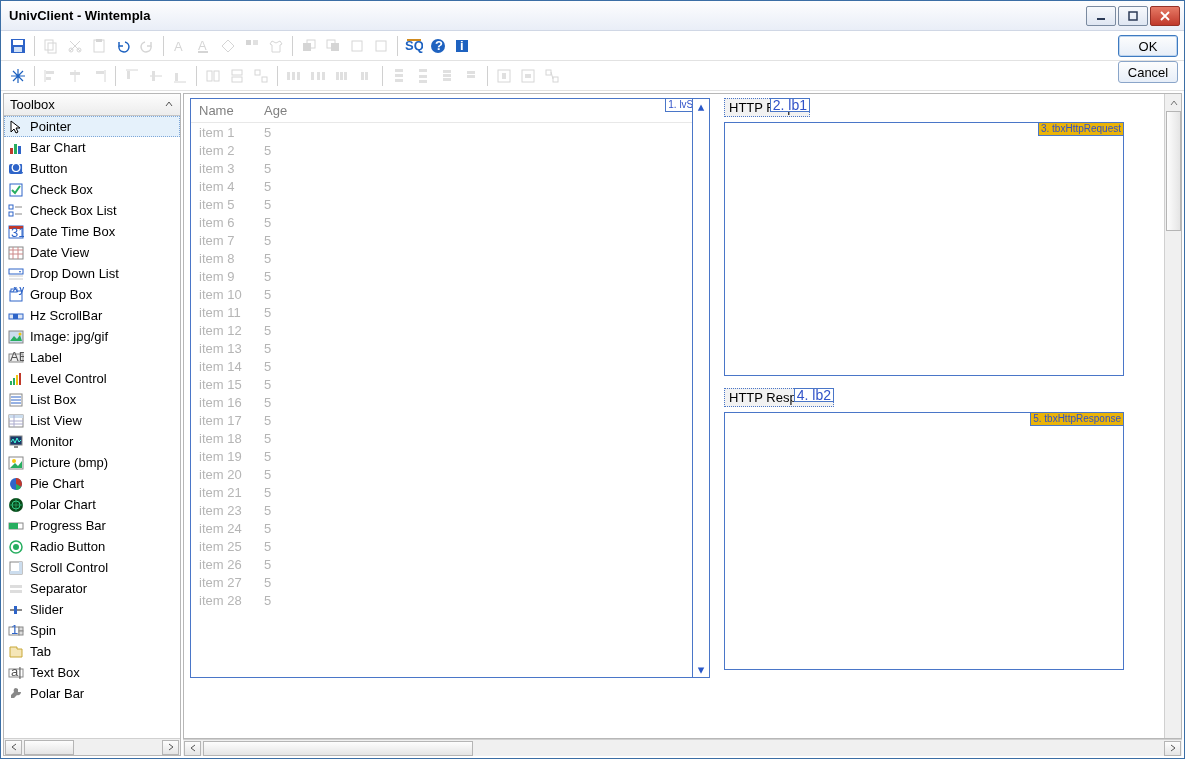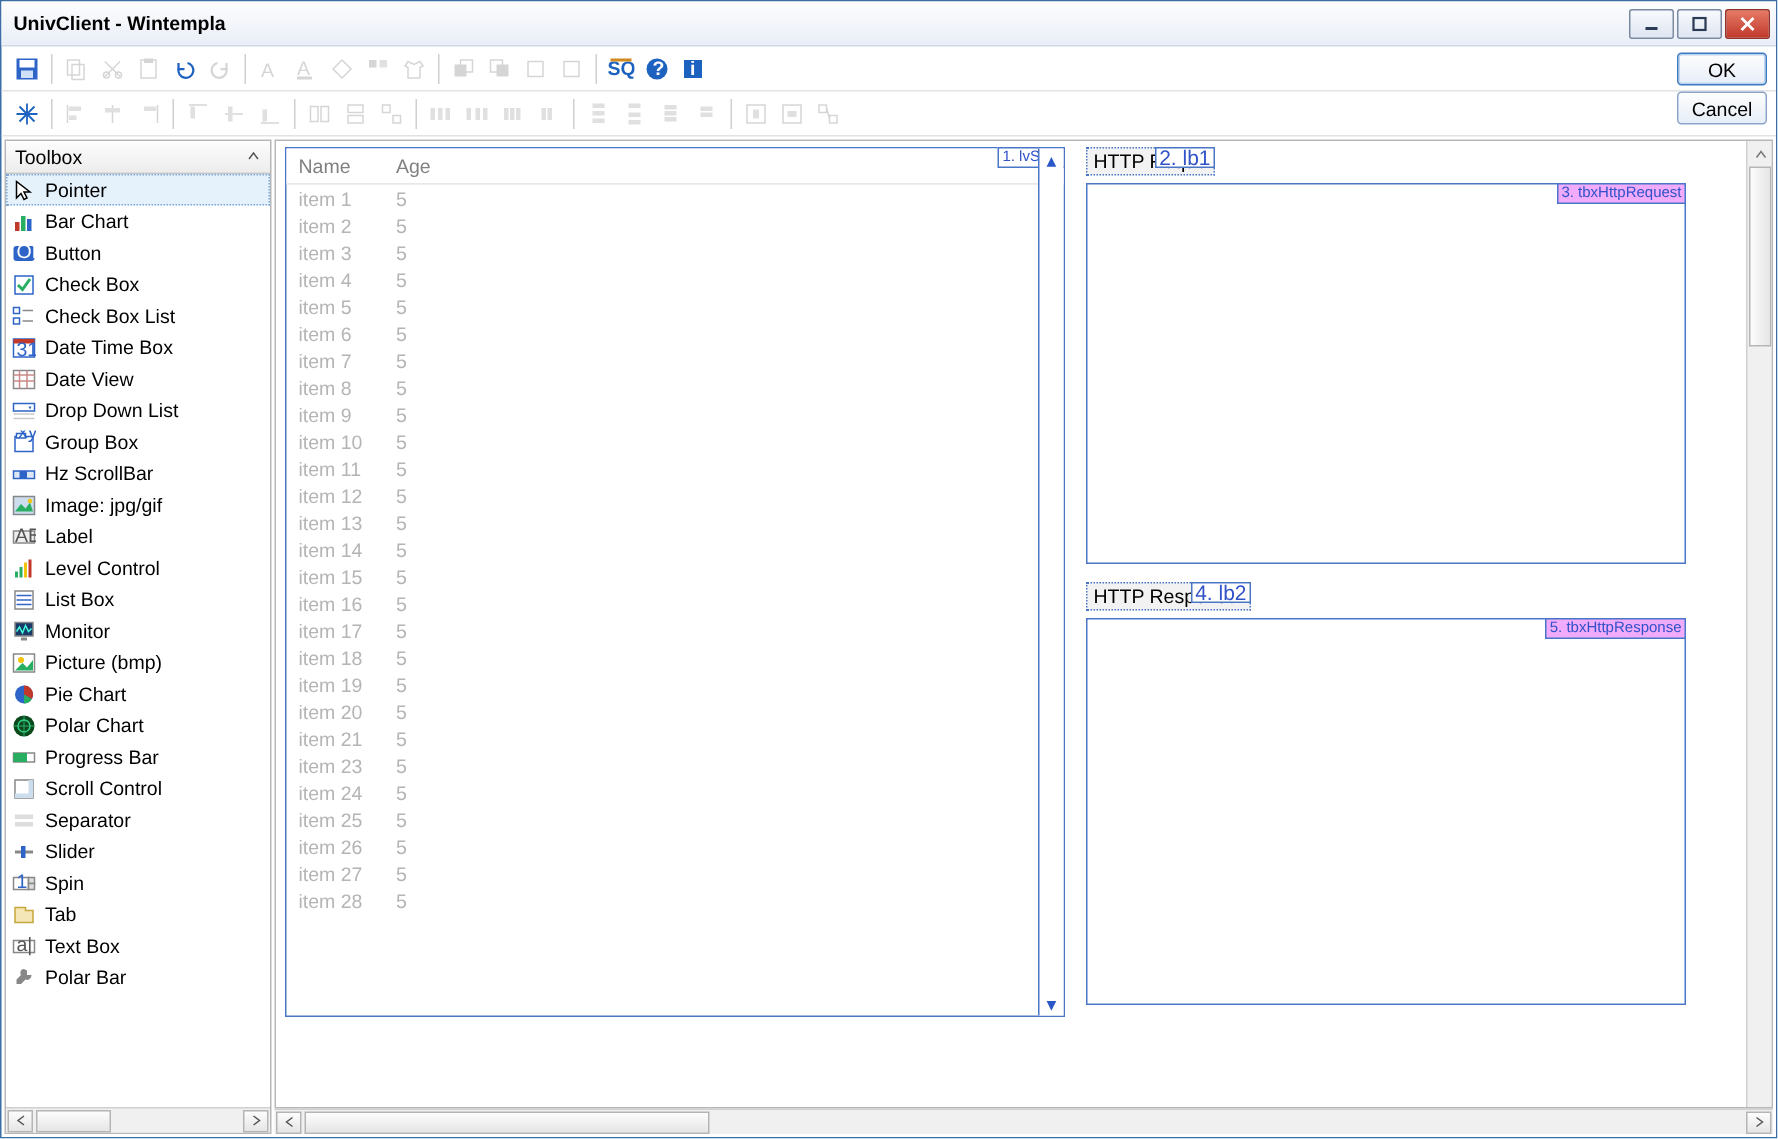--- a/index.html
+++ b/index.html
@@ -39,21 +39,21 @@
 .dctrl .tag { position:absolute; top:-1px; right:-1px; font-size:10px; color:#3152c8; background:#fff; border:1px solid #4a76c8; padding:0 2px; line-height:12px;}
 .lv { left:6px; top:4px; width:520px; height:580px; }
 .lv table { width:100%; border-collapse:collapse; }
 .lv th { text-align:left; font-weight:400; color:#808080; padding:4px 8px; border-bottom:1px solid #e8e8e8; background:#fff;}
 .lv td { color:#b5b5b5; padding:1.5px 8px; }
 .lv .vsb { position:absolute; right:0; top:0; bottom:0; width:17px; border-left:1px solid #4a76c8; display:flex; flex-direction:column; justify-content:space-between; align-items:center; background:#fff;}
 .lv .vsb .arr { width:15px; height:15px; display:flex; align-items:center; justify-content:center; color:#2a58c8;}
 .lbl { border:1px dotted #4a76c8; position:absolute; background:#f2f2f2; color:#000; padding:1px 4px; font-size:13px;}
 .lbl .tag { position:absolute; top:-1px; right:-36px; font-size:14px; color:#3152c8; background:#fff; border:1px solid #4a76c8; padding:0 2px; line-height:12px; }
 .tbx { position:absolute; border:1px solid #4a76c8; background:#fff; }
-.tbx .tag { position:absolute; top:-1px; right:-1px; font-size:10px; color:#3152c8; background:#f0abfc; border:1px solid #4a76c8; padding:0 2px; line-height:12px; }
+.tbx .tag { position:absolute; top:-1px; right:-1px; font-size:10px; color:#3152c8; background:#eab308; border:1px solid #4a76c8; padding:0 2px; line-height:12px; }
 </style>
 </head>
 <body>
 
 <div class="window">
 
   <div class="titlebar">
     <span class="title">UnivClient  -  Wintempla</span>
     <span class="spacer"></span>
     <div class="winbtn">
@@ -475,20 +475,30 @@
               <svg width="16" height="16">
                 <rect x="2" y="2" width="12" height="12" fill="#fff" stroke="#888"></rect>
                 <path d="M3 5 L13 5 M3 8 L13 8 M3 11 L13 11" stroke="#2e64c8"></path>
               </svg>
             </span>
             <span>List Box</span>
           </div>
           <div class="tool-item">
             <span class="tool-icon">
               <svg width="16" height="16">
+                <rect x="1" y="2" width="14" height="12" fill="#fff" stroke="#888"></rect>
+                <rect x="1" y="2" width="14" height="3" fill="#cde"></rect>
+                <path d="M1 8 L15 8 M1 11 L15 11 M6 2 L6 14" stroke="#aac"></path>
+              </svg>
+            </span>
+            <span>List View</span>
+          </div>
+          <div class="tool-item">
+            <span class="tool-icon">
+              <svg width="16" height="16">
                 <rect x="2" y="2" width="12" height="9" fill="#1a3a6a" stroke="#888"></rect>
                 <path d="M3 8 L5 5 L7 9 L9 4 L11 8 L13 6" fill="none" stroke="#4fd"></path>
                 <rect x="6" y="12" width="4" height="2" fill="#888"></rect>
               </svg>
             </span>
             <span>Monitor</span>
           </div>
           <div class="tool-item">
             <span class="tool-icon">
               <svg width="16" height="16">
@@ -520,20 +530,29 @@
             <span>Polar Chart</span>
           </div>
           <div class="tool-item">
             <span class="tool-icon">
               <svg width="16" height="16">
                 <rect x="1" y="5" width="14" height="6" fill="#fff" stroke="#888"></rect>
                 <rect x="1" y="5" width="9" height="6" fill="#27ae60"></rect>
               </svg>
             </span>
             <span>Progress Bar</span>
+          </div>
+          <div class="tool-item">
+            <span class="tool-icon">
+              <svg width="16" height="16">
+                <circle cx="8" cy="8" r="6" fill="#fff" stroke="#27ae60" stroke-width="1.5"></circle>
+                <circle cx="8" cy="8" r="3" fill="#27ae60"></circle>
+              </svg>
+            </span>
+            <span>Radio Button</span>
           </div>
           <div class="tool-item">
             <span class="tool-icon">
               <svg width="16" height="16">
                 <rect x="2" y="2" width="12" height="12" fill="#fff" stroke="#888"></rect>
                 <rect x="11" y="2" width="3" height="12" fill="#cde"></rect>
                 <rect x="2" y="11" width="12" height="3" fill="#cde"></rect>
               </svg>
             </span>
             <span>Scroll Control</span>

